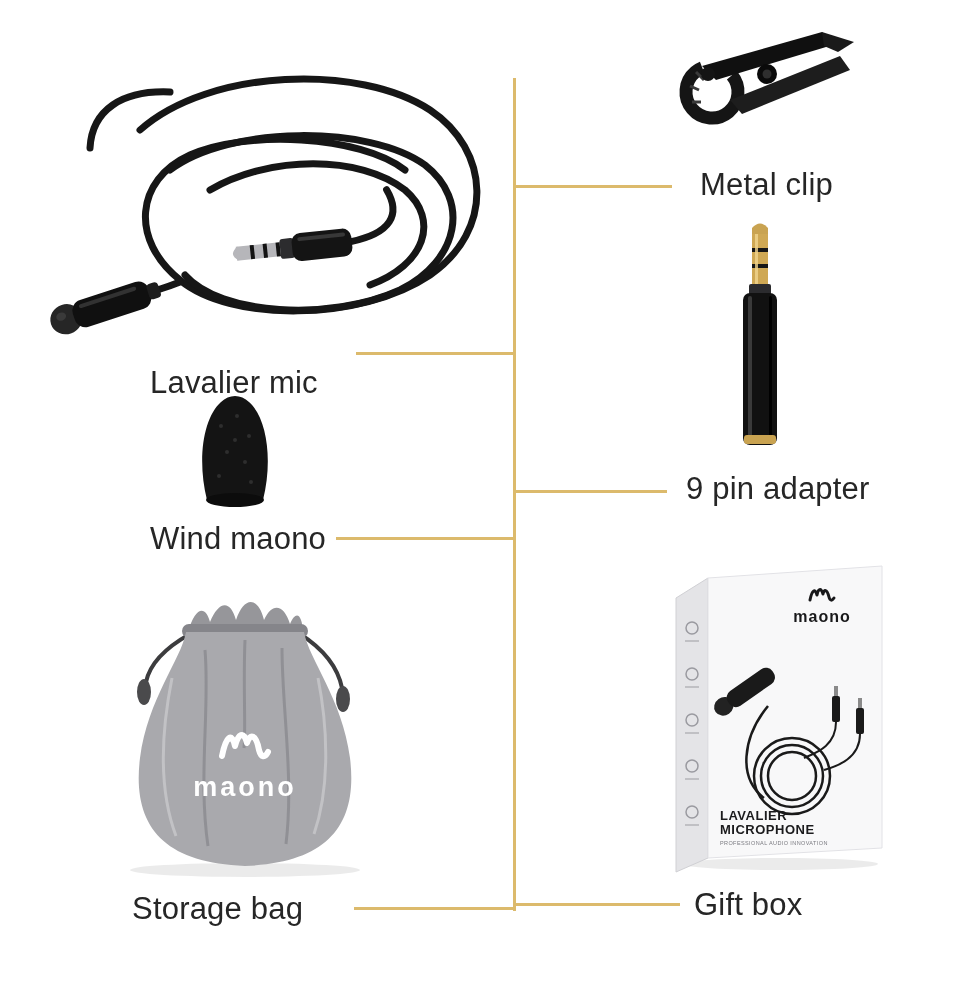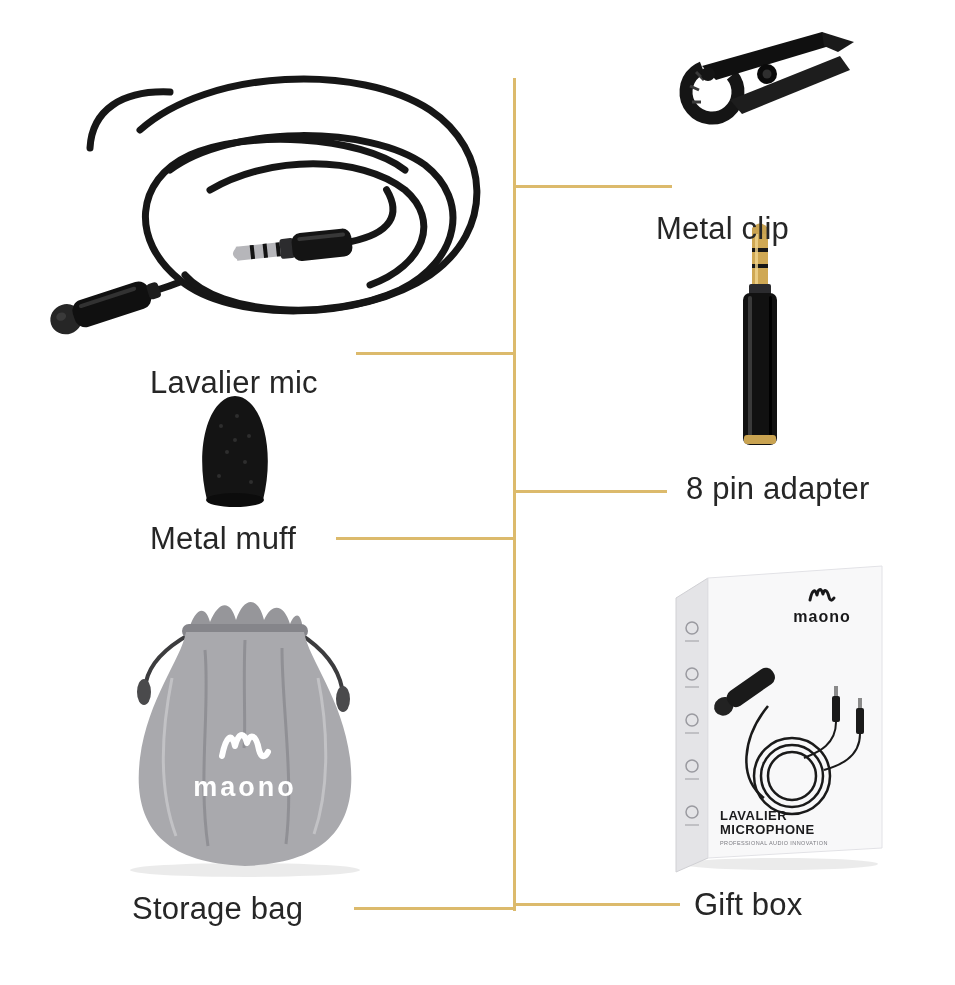--- a/index.html
+++ b/index.html
@@ -204,19 +204,19 @@
 
       <g>
         <text x="48" y="262" font-size="13" font-weight="bold" fill="#1b1b1d" style="letter-spacing:0.5px" class="svgtext">LAVALIER</text>
         <text x="48" y="276" font-size="13" font-weight="bold" fill="#1b1b1d" style="letter-spacing:0.5px" class="svgtext">MICROPHONE</text>
         <text x="48" y="287" font-size="5.5" fill="#7a7a80" style="letter-spacing:0.4px" class="svgtext">PROFESSIONAL AUDIO INNOVATION</text>
       </g>
     </svg>
   </div>
 
   <div class="label" style="left:150px;top:334px;margin-top:30px;">Lavalier mic</div>
-  <div class="label" style="left:656px;top:166px;margin-top:44px;">Metal clip</div>
-  <div class="label" style="left:150px;top:520px;">Metal muff</div>
-  <div class="label" style="left:686px;top:470px;">8 pin adapter</div>
+  <div class="label" style="left:700px;top:166px;">Metal clip</div>
+  <div class="label" style="left:150px;top:520px;">Wind maono</div>
+  <div class="label" style="left:686px;top:470px;">9 pin adapter</div>
   <div class="label" style="left:694px;top:886px;">Gift box</div>
   <div class="label" style="left:132px;top:890px;">Storage bag</div>
 
 </div>
 
 </body></html>

